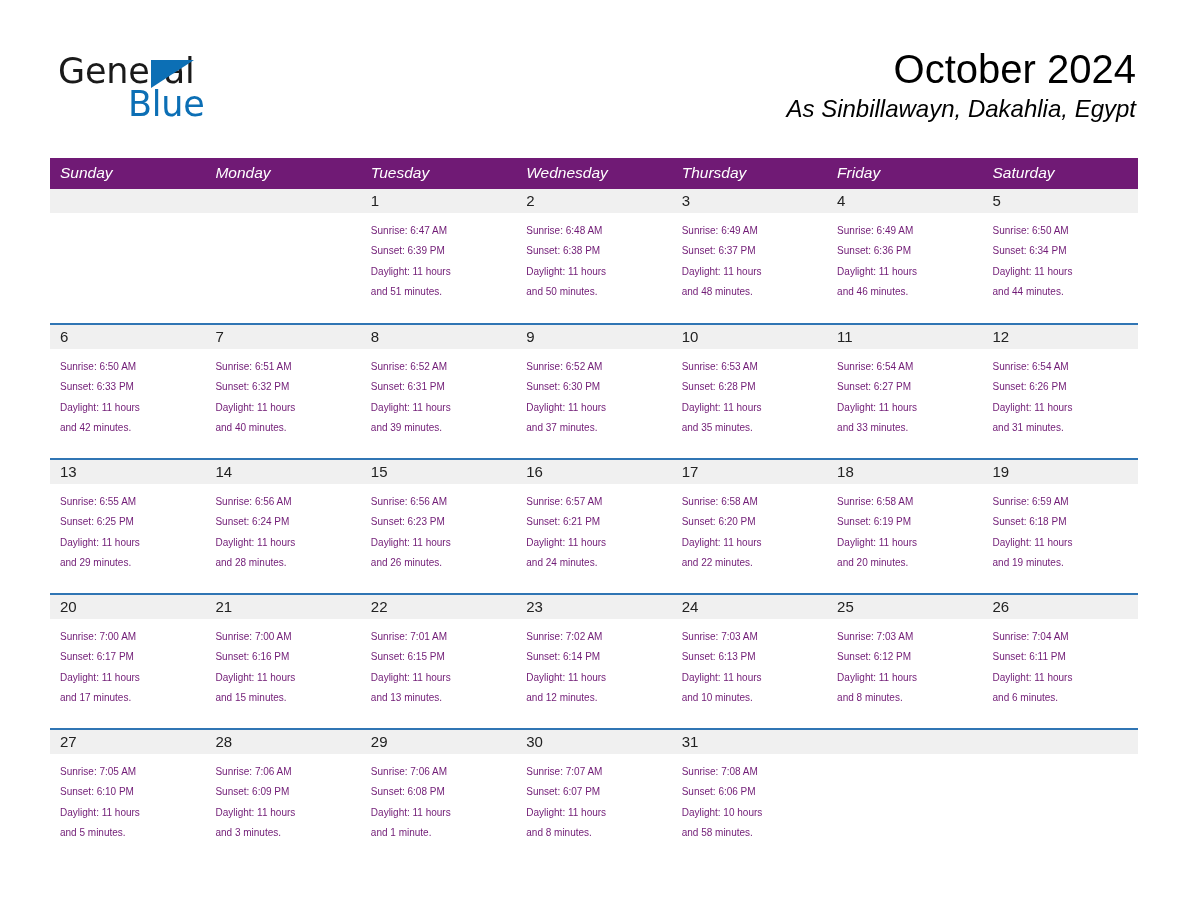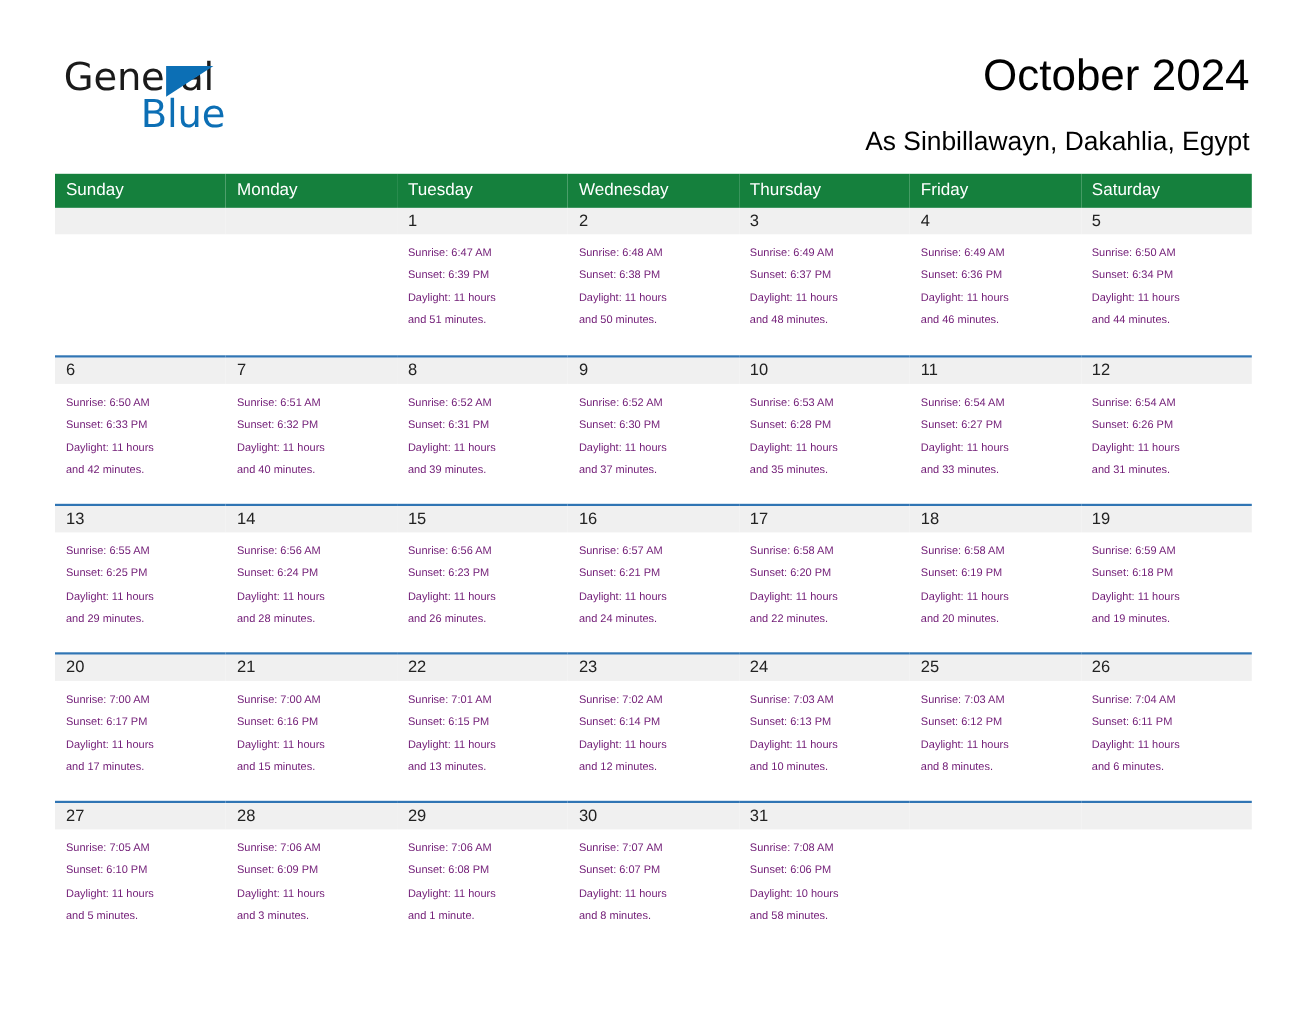--- a/index.html
+++ b/index.html
@@ -81,44 +81,46 @@
     color: #000;
     white-space: nowrap;
     text-align: right;
   }
   .cal-subtitle {
     font-size: 24px;
     line-height: 30px;
     font-weight: 400;
     color: #000;
     white-space: nowrap;
-    margin-top: 20px;
+    margin-top: 0;
+    font-style: italic;
   }
 
   
   .calendar {
     position: absolute;
     left: 50px;
     top: 158px;
     width: 1088px;
     border-collapse: collapse;
     table-layout: fixed;
   }
   .calendar col { width: 155.43px; }
 
   .calendar thead th {
-    background: #15803d;
+    background: #701a75;
     color: #ffffff;
     font-size: 15.5px;
     font-weight: 400;
     text-align: left;
     padding: 6px 0 7px 10px;
     height: 30px;
     box-sizing: border-box;
     vertical-align: middle;
+    font-style: italic;
   }
 
   .week-row > td {
     vertical-align: top;
     padding: 0;
     border-top: 2px solid #3075B4;
     height: 135px;
     box-sizing: border-box;
   }
   .week-row.first-week > td {

